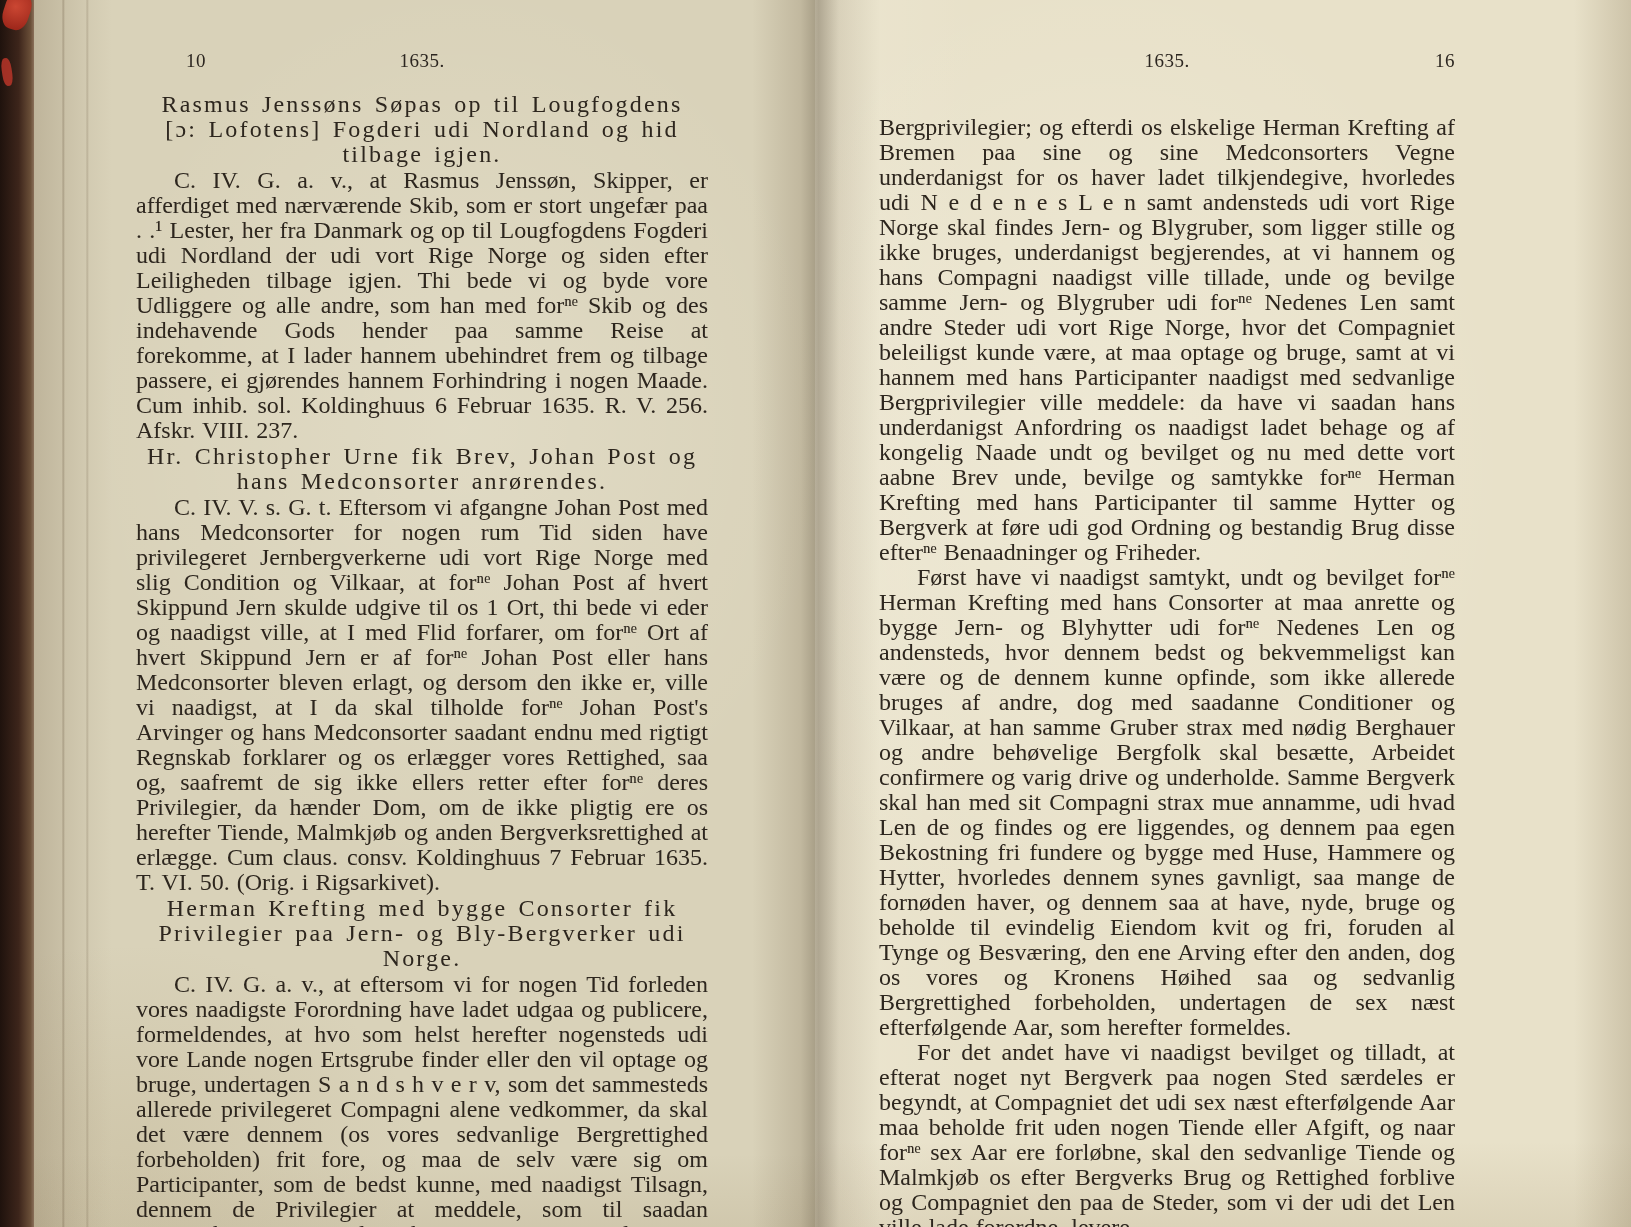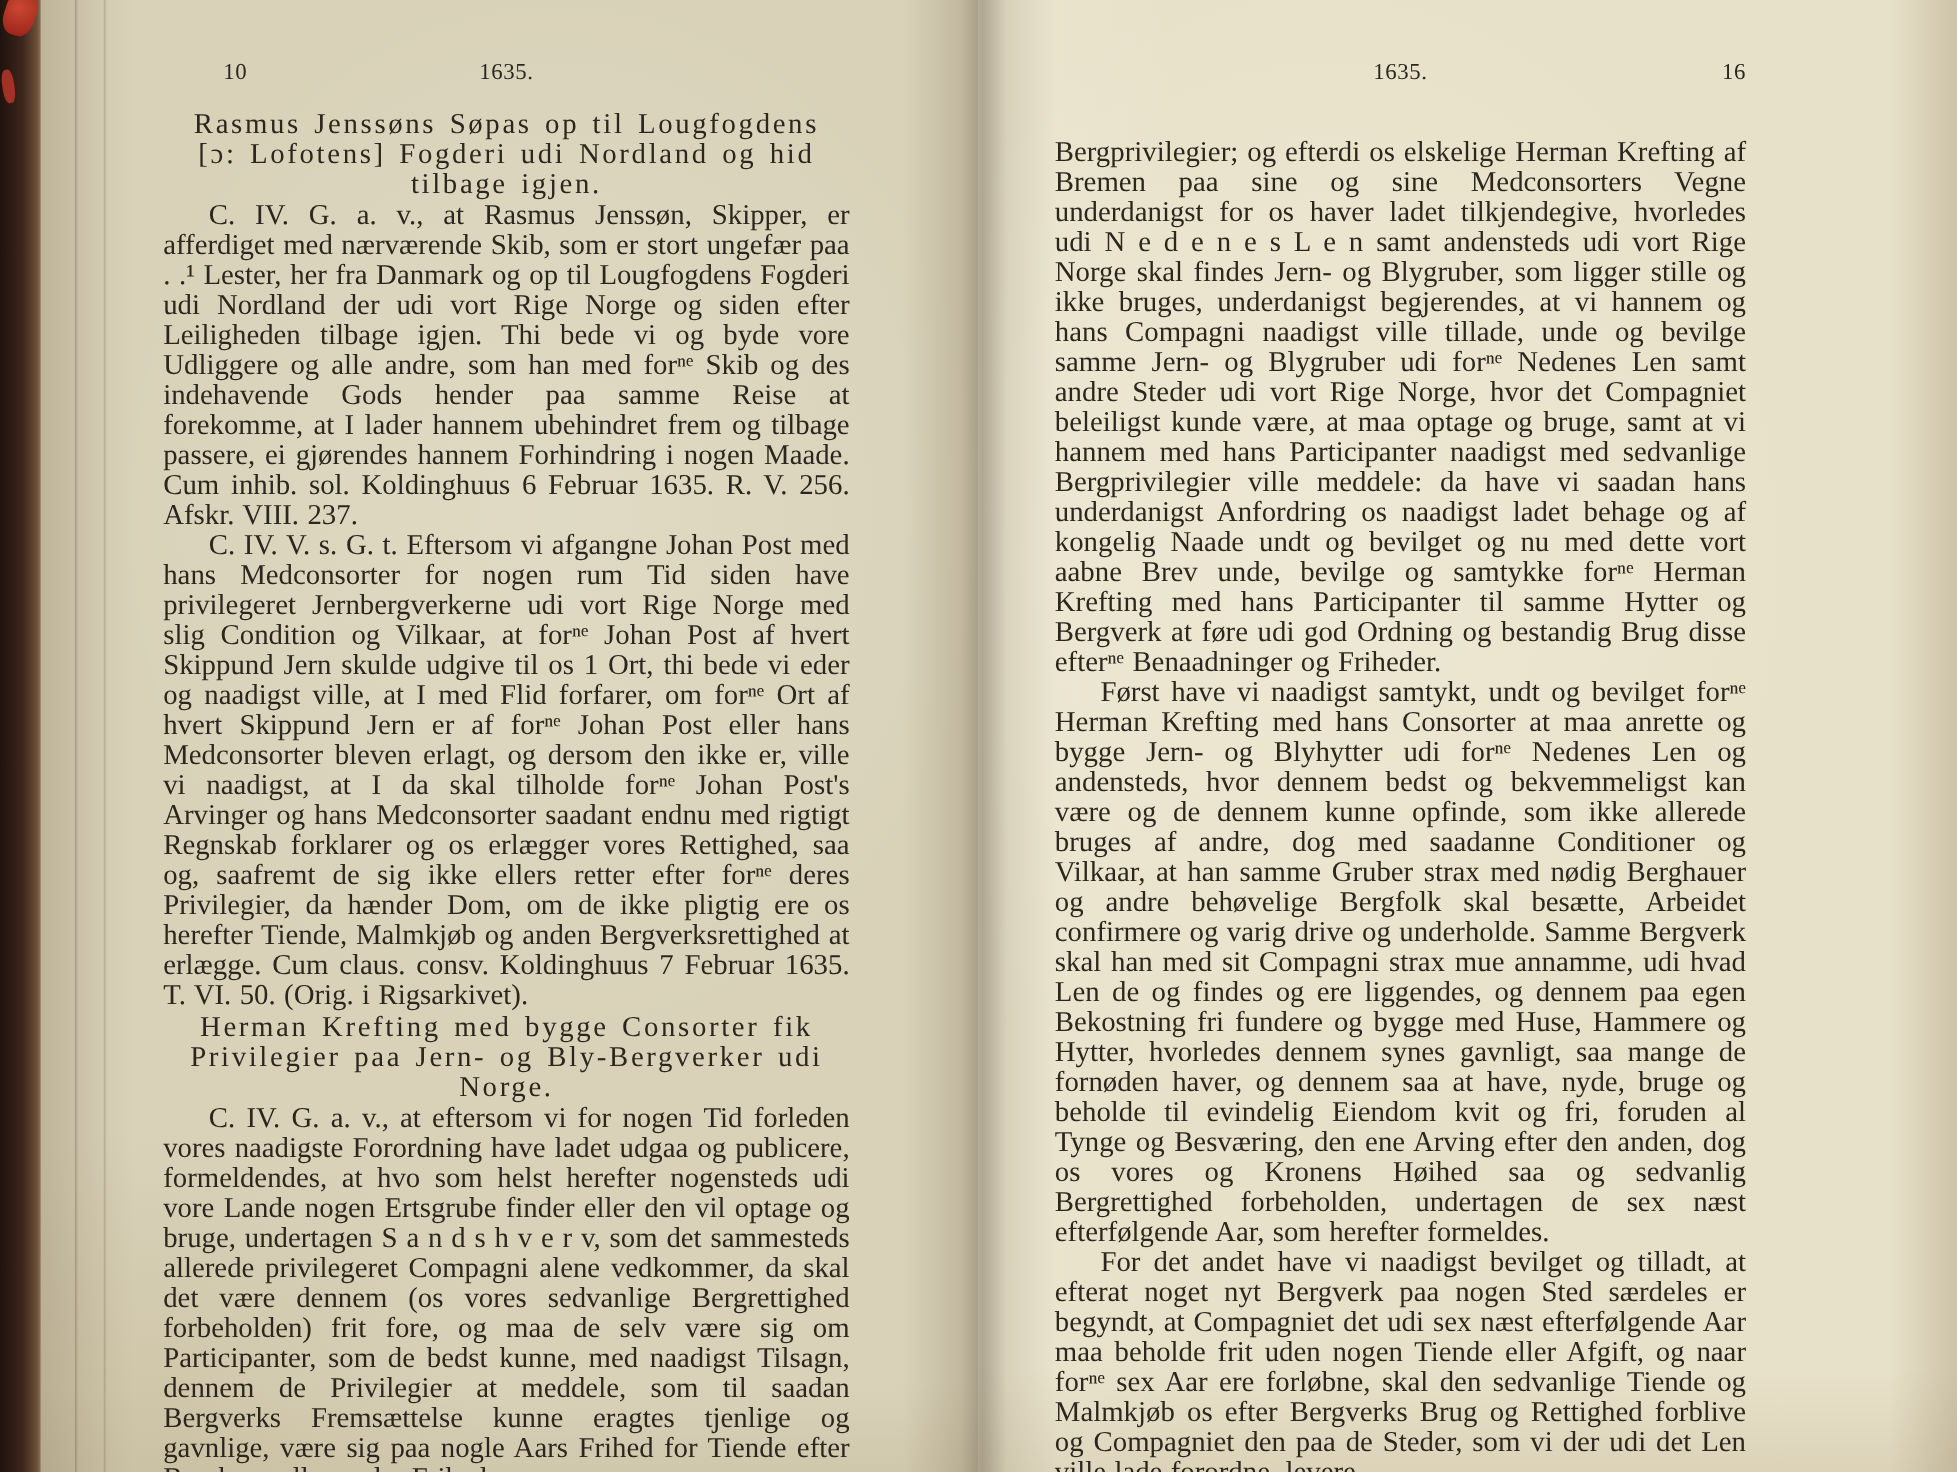--- a/index.html
+++ b/index.html
@@ -98,20 +98,21 @@
 
   <div class="page page-left">
     <div class="inner">
       <div class="pagehead">
         <span class="pagenum left">10</span>
         <span class="runhead">1635.</span>
       </div>
       <div class="textcol">
           <p class="para heading">Rasmus Jenssøns Søpas op til Lougfogdens [ɔ: Lofotens] Fogderi udi Nordland og hid tilbage igjen.</p>
           <p class="para body">C. IV. G. a. v., at Rasmus Jenssøn, Skipper, er afferdiget med nærværende Skib, som er stort ungefær paa . .¹ Lester, her fra Danmark og op til Lougfogdens Fogderi udi Nordland der udi vort Rige Norge og siden efter Leiligheden tilbage igjen. Thi bede vi og byde vore Udliggere og alle andre, som han med forⁿᵉ Skib og des indehavende Gods hender paa samme Reise at forekomme, at I lader hannem ubehindret frem og tilbage passere, ei gjørendes hannem Forhindring i nogen Maade. Cum inhib. sol. Koldinghuus 6 Februar 1635. R. V. 256. Afskr. VIII. 237.</p>
+          <p class="para heading">Hr. Christopher Urne fik Brev, Johan Post og hans Medconsorter anrørendes.</p>
           <p class="para body">C. IV. V. s. G. t. Eftersom vi afgangne Johan Post med hans Medconsorter for nogen rum Tid siden have privilegeret Jernbergverkerne udi vort Rige Norge med slig Condition og Vilkaar, at forⁿᵉ Johan Post af hvert Skippund Jern skulde udgive til os 1 Ort, thi bede vi eder og naadigst ville, at I med Flid forfarer, om forⁿᵉ Ort af hvert Skippund Jern er af forⁿᵉ Johan Post eller hans Medconsorter bleven erlagt, og dersom den ikke er, ville vi naadigst, at I da skal tilholde forⁿᵉ Johan Post's Arvinger og hans Medconsorter saadant endnu med rigtigt Regnskab forklarer og os erlægger vores Rettighed, saa og, saafremt de sig ikke ellers retter efter forⁿᵉ deres Privilegier, da hænder Dom, om de ikke pligtig ere os herefter Tiende, Malmkjøb og anden Bergverksrettighed at erlægge. Cum claus. consv. Koldinghuus 7 Februar 1635. T. VI. 50. (Orig. i Rigsarkivet).</p>
           <p class="para heading">Herman Krefting med bygge Consorter fik Privilegier paa Jern- og Bly-Bergverker udi Norge.</p>
           <p class="para body">C. IV. G. a. v., at eftersom vi for nogen Tid forleden vores naadigste Forordning have ladet udgaa og publicere, formeldendes, at hvo som helst herefter nogensteds udi vore Lande nogen Ertsgrube finder eller den vil optage og bruge, undertagen S a n d s h v e r v, som det sammesteds allerede privilegeret Compagni alene vedkommer, da skal det være dennem (os vores sedvanlige Bergrettighed forbeholden) frit fore, og maa de selv være sig om Participanter, som de bedst kunne, med naadigst Tilsagn, dennem de Privilegier at meddele, som til saadan Bergverks Fremsættelse kunne eragtes tjenlige og gavnlige, være sig paa nogle Aars Frihed for Tiende efter Bergbrug eller andre Friheder og</p>
         </div>
       <div class="footnote">¹ Aabent Rum.</div>
     </div>
   </div>
 
   <div class="page page-right">
     <div class="inner">

